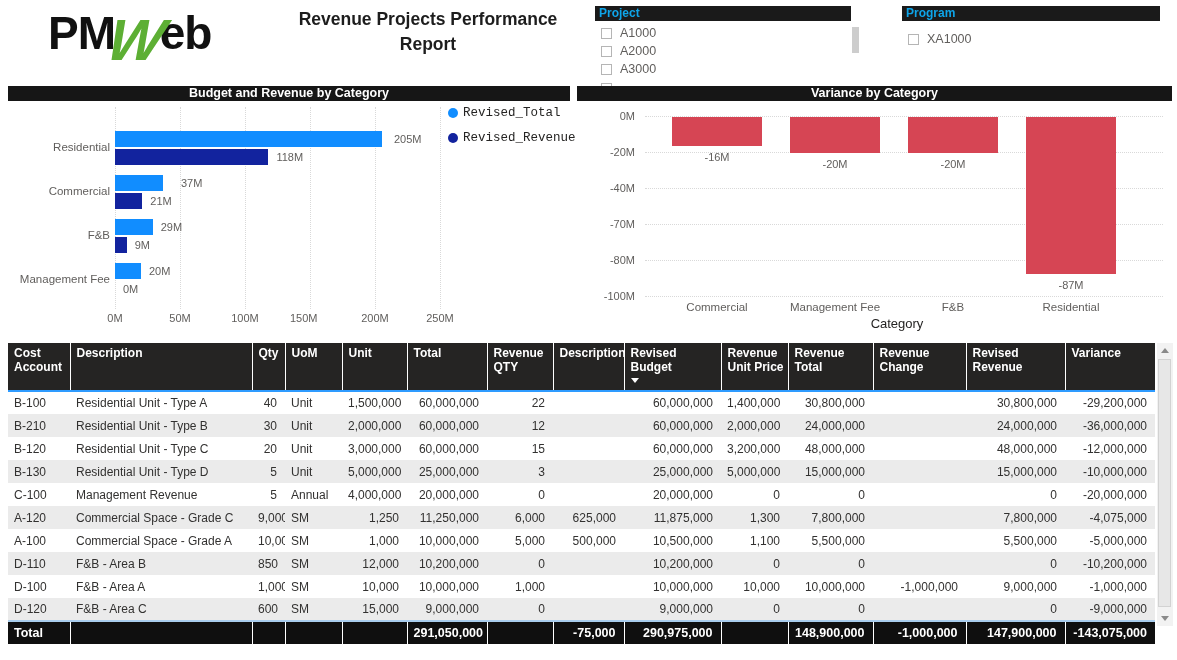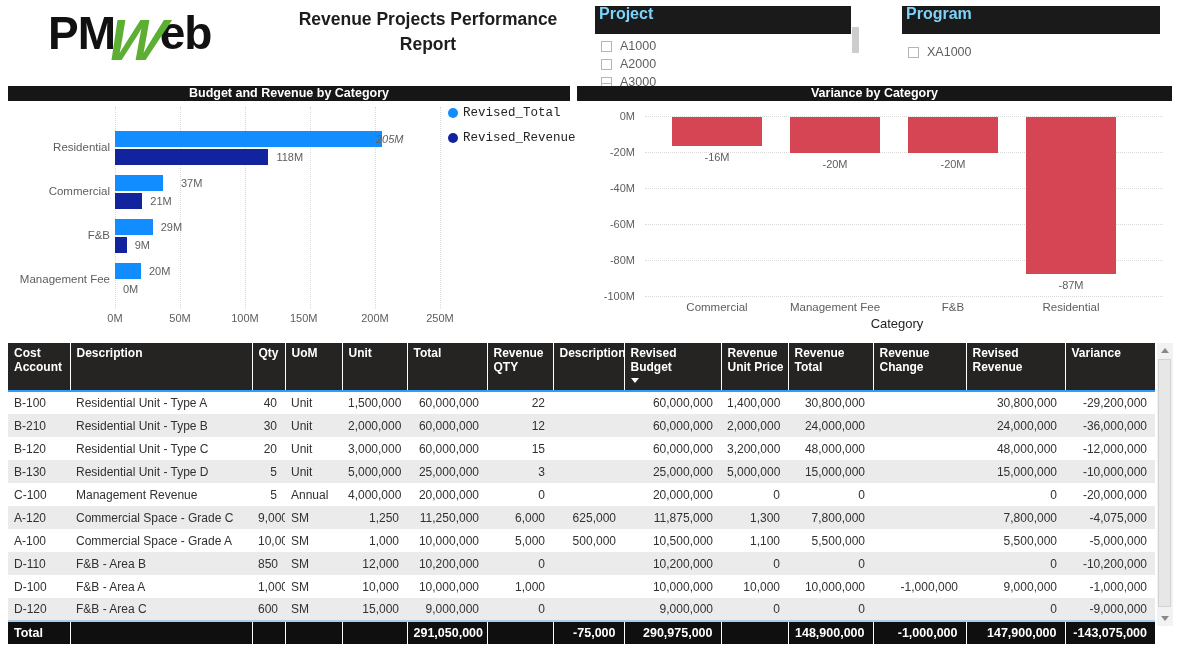--- a/index.html
+++ b/index.html
@@ -8,21 +8,21 @@
   .abs { position:absolute; }
 
   
   #logo { left:28px; top:6px; height:70px; display:flex; align-items:flex-start; font-weight:bold; color:#111;margin-left:20px; }
   #logo .pm, #logo .eb { font-size:46px; letter-spacing:-1px; }
   #logo .w { font-size:58px; color:#5DAF34; font-style:italic; font-weight:bold; margin:0 -4px 6px -6px; transform:skewX(-12deg); display:inline-block; }
   #logo .reg { font-size:13px; margin:-34px 0 0 4px; }
   #report-title { left:288px; top:7px; width:280px; text-align:center; font-size:17.5px; font-weight:bold; line-height:1.45; color:#1d1d1d; }
 
   .slicer { top:6px; }
-  .slicer-bar { height:28px; background:#1a1a1a; color:#7dd3fc; font-size:16px; font-weight:bold; line-height:15px; padding-left:4px; }
+  .slicer-bar { height:15px; background:#1a1a1a; color:#0ea5e9; font-size:12px; font-weight:bold; line-height:15px; padding-left:4px; }
   .sl-item { display:flex; align-items:center; height:18px; padding-left:6px; cursor:pointer; }
   .cb { width:11px; height:11px; border:1px solid #b5b5b5; background:#fff; margin-right:8px; flex:0 0 auto; }
   .sl-label { font-size:12.5px; color:#605E5C; }
   #project-slicer { left:595px; width:270px; }
   #project-slicer .slicer-bar { width:256px; }
   #program-slicer { left:902px; width:260px; }
   #program-slicer .slicer-bar { width:258px; }
   #project-scroll-thumb { left:257px; top:21px; width:7px; height:26px; background:#cdcdcd; }
   #project-partial { left:6px; top:77px; width:11px; height:4px; border:1px solid #b5b5b5; border-bottom:none; background:#fff; overflow:hidden; }
 
@@ -116,21 +116,21 @@
     <div class="gridline-v" style="left: 237px;"></div>
     <div class="tick-label" style="left: 217px; top: 211px; width: 40px; text-align: center;">100M</div>
     <div class="gridline-v" style="left: 302px;"></div>
     <div class="tick-label" style="left: 282px; top: 211px; width: 40px; text-align: left;">150M</div>
     <div class="gridline-v" style="left: 367px;"></div>
     <div class="tick-label" style="left: 347px; top: 211px; width: 40px; text-align: center;">200M</div>
     <div class="gridline-v" style="left: 432px;"></div>
     <div class="tick-label" style="left: 412px; top: 211px; width: 40px; text-align: center;">250M</div>
     <div class="cat-label" style="left: 2px; top: 40px; width: 100px; text-align: right;">Residential</div>
     <div class="hbar" style="left: 107px; top: 30px; width: 266.5px; height: 16px; background: rgb(17, 141, 255);"></div>
-    <div class="val-label" style="left: 368px; top: 32px; font-style: italic;">205M</div>
+    <div class="val-label" style="left: 386px; top: 32px;">205M</div>
     <div class="hbar" style="left: 107px; top: 48px; width: 153.4px; height: 16px; background: rgb(18, 35, 158);"></div>
     <div class="val-label" style="left: 268.4px; top: 50px;">118M</div>
     <div class="cat-label" style="left: 2px; top: 84px; width: 100px; text-align: right;">Commercial</div>
     <div class="hbar" style="left: 107px; top: 74px; width: 48.1px; height: 16px; background: rgb(17, 141, 255);"></div>
     <div class="val-label" style="left: 173px; top: 76px;">37M</div>
     <div class="hbar" style="left: 107px; top: 92px; width: 27.3px; height: 16px; background: rgb(18, 35, 158);"></div>
     <div class="val-label" style="left: 142.3px; top: 94px;">21M</div>
     <div class="cat-label" style="left: 2px; top: 128px; width: 100px; text-align: right;">F&amp;B</div>
     <div class="hbar" style="left: 107px; top: 118px; width: 37.7px; height: 16px; background: rgb(17, 141, 255);"></div>
     <div class="val-label" style="left: 152.7px; top: 120px;">29M</div>
@@ -151,21 +151,21 @@
   </div>
 <div id="right-chart" class="abs">
   <div id="variance-axis-title">Category</div>
 <div class="gridline-h" style="left: 68px; width: 518px; top: 15px;"></div>
     <div class="tick-label" style="left: 0px; top: 9px; width: 58px; text-align: right;">0M</div>
     <div class="gridline-h" style="left: 68px; width: 518px; top: 51px;"></div>
     <div class="tick-label" style="left: 0px; top: 45px; width: 58px; text-align: right;">-20M</div>
     <div class="gridline-h" style="left: 68px; width: 518px; top: 87px;"></div>
     <div class="tick-label" style="left: 0px; top: 81px; width: 58px; text-align: right;">-40M</div>
     <div class="gridline-h" style="left: 68px; width: 518px; top: 123px;"></div>
-    <div class="tick-label" style="left: 0px; top: 117px; width: 58px; text-align: right;">-60M</div>
+    <div class="tick-label" style="left: 0px; top: 117px; width: 58px; text-align: right;">-70M</div>
     <div class="gridline-h" style="left: 68px; width: 518px; top: 159px;"></div>
     <div class="tick-label" style="left: 0px; top: 153px; width: 58px; text-align: right;">-80M</div>
     <div class="gridline-h" style="left: 68px; width: 518px; top: 195px;"></div>
     <div class="tick-label" style="left: 0px; top: 189px; width: 58px; text-align: right;">-100M</div>
     <div class="vbar" style="left: 95px; top: 16px; width: 90px; height: 29px; background: rgb(214, 69, 84);"></div>
     <div class="val-label" style="left: 95px; top: 50px; width: 90px; text-align: center;">-16M</div>
     <div class="cat-label" style="left: 85px; top: 200px; width: 110px; text-align: center;">Commercial</div>
     <div class="vbar" style="left: 213px; top: 16px; width: 90px; height: 36px; background: rgb(214, 69, 84);"></div>
     <div class="val-label" style="left: 213px; top: 57px; width: 90px; text-align: center;">-20M</div>
     <div class="cat-label" style="left: 203px; top: 200px; width: 110px; text-align: center;">Management Fee</div>

